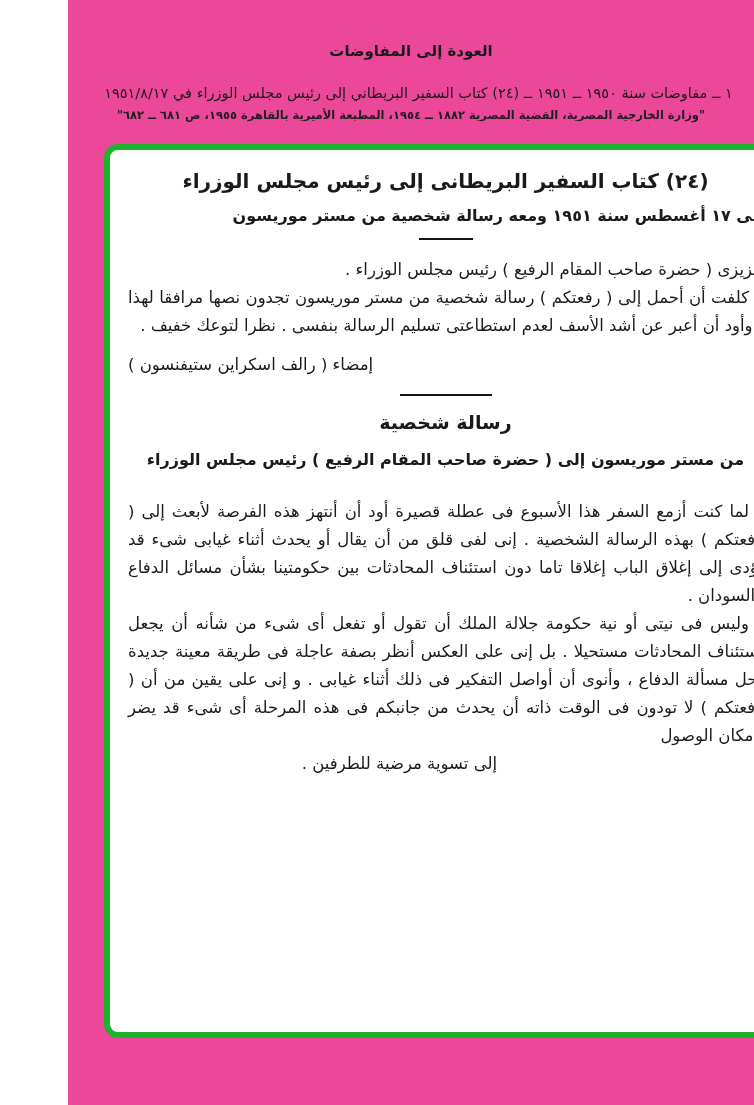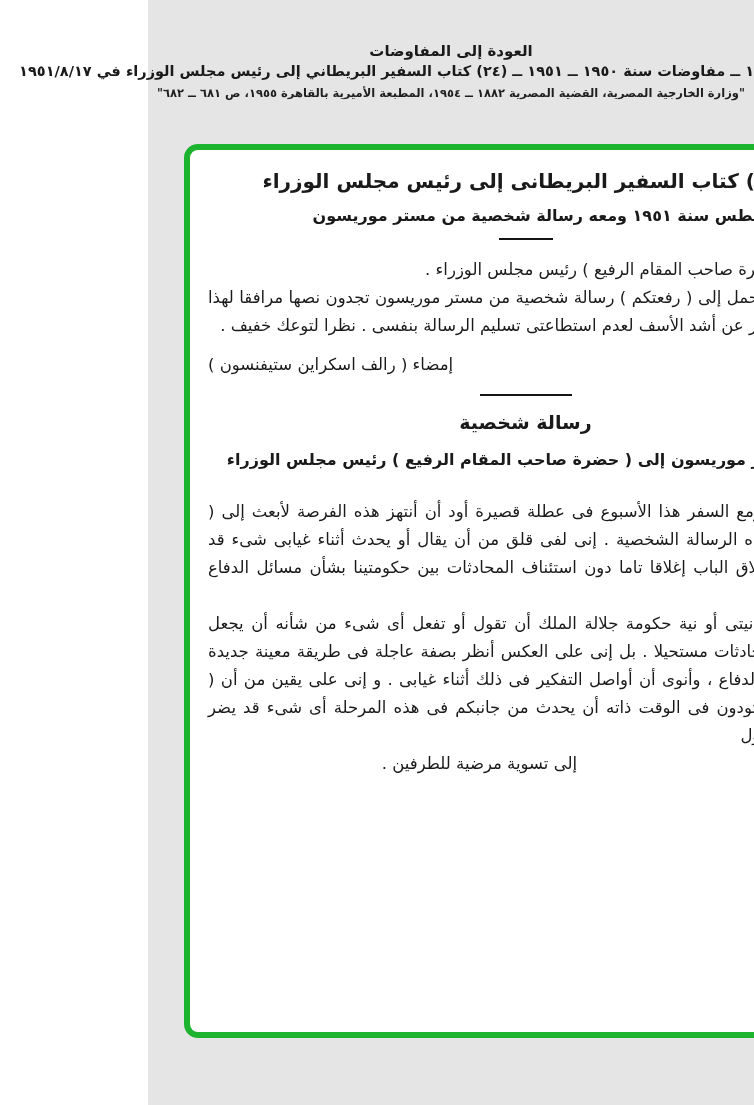--- a/index.html
+++ b/index.html
@@ -8,42 +8,42 @@
     width: 754px;
     height: 1105px;
     background: #ffffff;
     overflow: hidden;
     font-family: "DejaVu Sans", sans-serif;
     color: #1a1a1a;
     direction: rtl;
   }
   .page {
     position: relative;
-    width: 606px;
+    width: 686px;
     height: 1105px;
-    background: #e5e5e5;
+    background: #ec4899;
   }
 
   
   .page-header {
     position: absolute;
     top: 42px;
     left: 0;
     right: 0;
     text-align: center;
   }
   .hdr-line1 {
     font-size: 15px;
     font-weight: bold;
     letter-spacing: 0.2px;
   }
   .hdr-line2 {
-    margin-top: 3px;
+    margin-top: 25px;
     font-size: 14.5px;
-    font-weight: bold;
+    font-weight: normal;
     white-space: nowrap;
     padding-left: 15px;
   }
   .hdr-line3 {
     margin-top: 7px;
     font-size: 11.5px;
     font-weight: bold;
     color: #1f1f1f;
     white-space: nowrap;
   }

